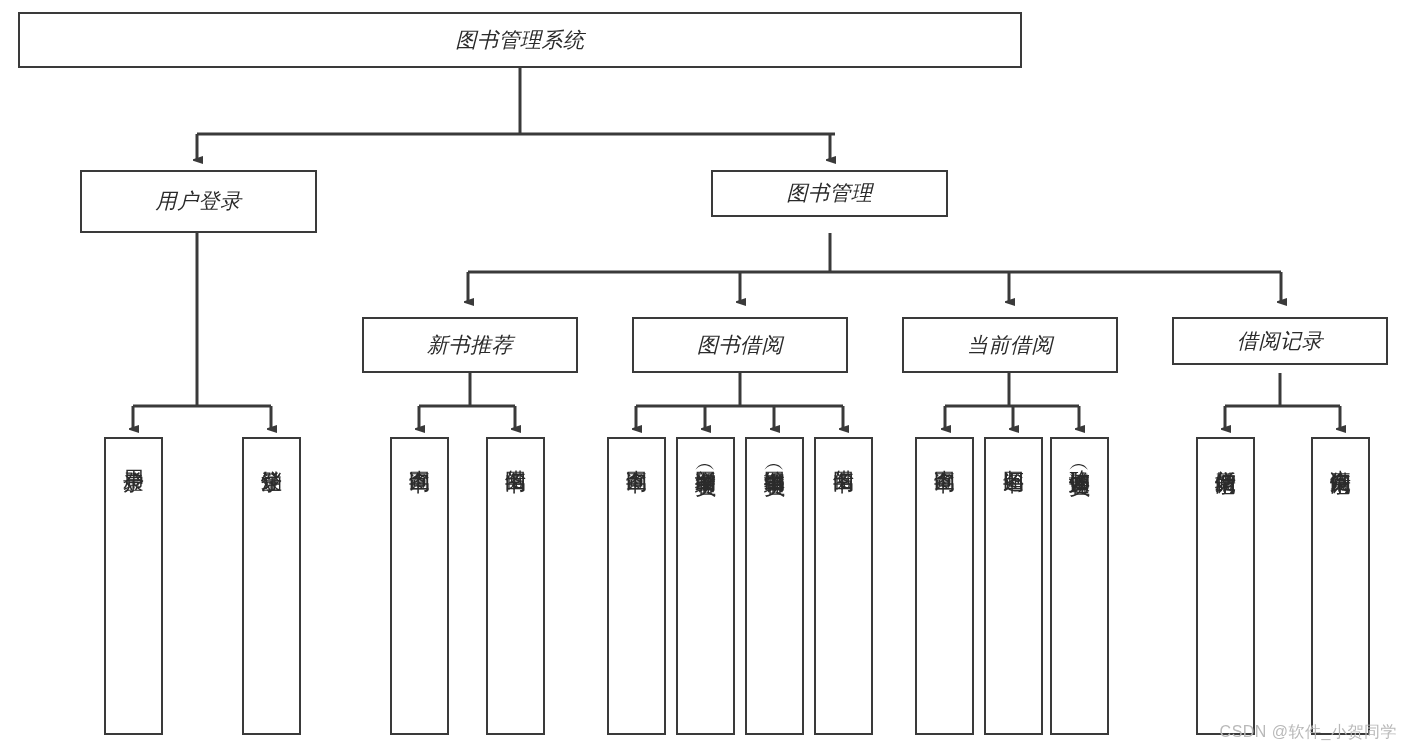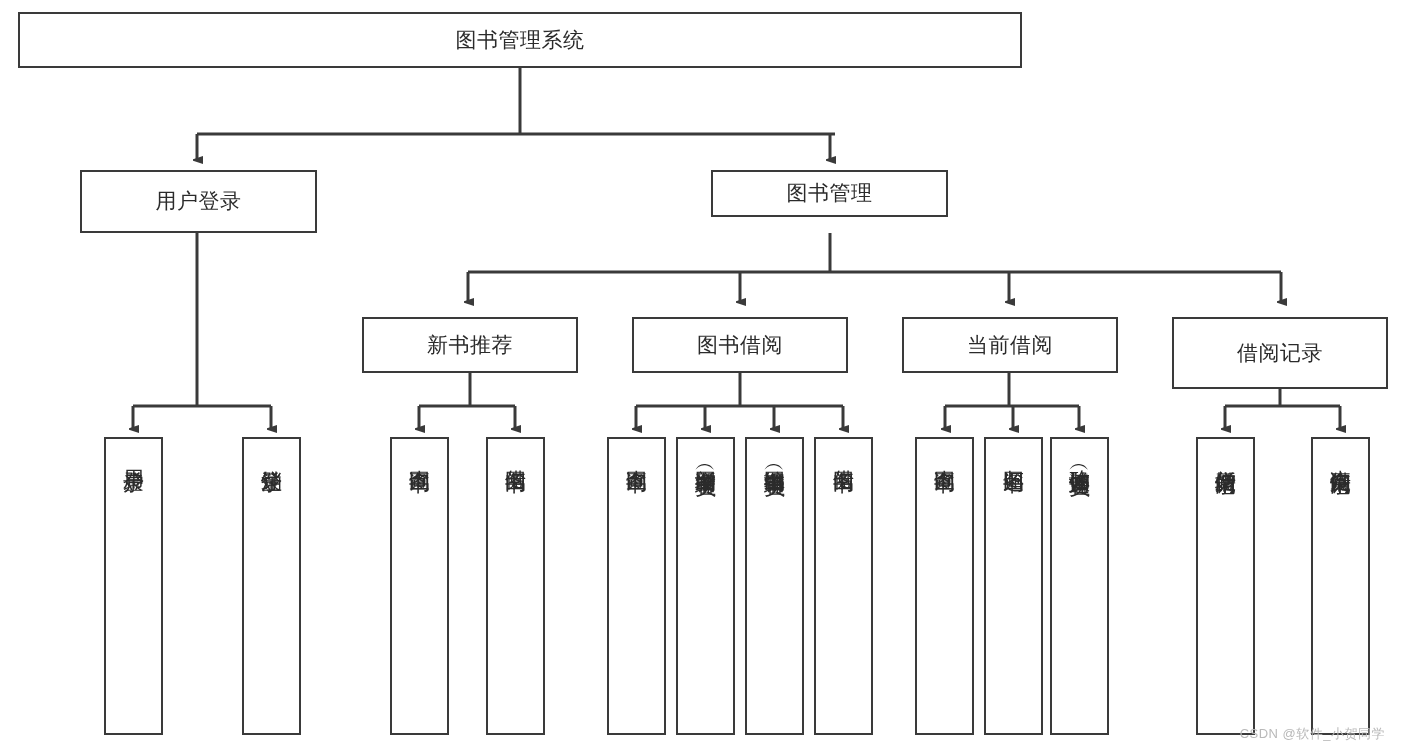--- a/index.html
+++ b/index.html
@@ -39,20 +39,21 @@
     display: block;
     text-align: center;
     line-height: 1.18;
     color: #2b2b2b;
     font-weight: 400;
   }
   
   .node.h-node .label {
     font-size: 21px;
     letter-spacing: 0.5px;
+    font-style: italic;
   }
   .node.root .label {
     font-size: 21px;
   }
   
   .node.v-node {
     padding: 6px 0;
     align-items: flex-start;
     justify-content: center;
   }
@@ -60,23 +61,23 @@
     writing-mode: vertical-rl;
     text-orientation: upright;
     font-size: 21px;
     line-height: 1.05;
     letter-spacing: 1px;
     white-space: nowrap;
     margin-top: 8px;
   }
   .watermark {
     position: absolute;
-    right: 20px;
+    right: 8px;
     bottom: 4px;
-    font-size: 13px;
+    font-size: 16px;
     color: #b9b9b9;
     letter-spacing: 0.5px;
     white-space: nowrap;
     user-select: none;
   }
 </style>
 </head>
 <body>
 
 <div id="canvas">
@@ -148,21 +149,21 @@
   </div>
 
   <div class="node h-node" style="left:362px; top:317px; width:216px; height:56px;">
     <span class="label">新书推荐</span>
   </div>
 
   <div class="node h-node" style="left:902px; top:317px; width:216px; height:56px;">
     <span class="label">当前借阅</span>
   </div>
 
-  <div class="node h-node" style="left:1172px; top:317px; width:216px; height:72px;">
+  <div class="node h-node" style="left:1172px; top:317px; width:216px; height:48px;">
     <span class="label">借阅记录</span>
   </div>
 
   <div class="node v-node" style="left:104px; top:437px; width:59px; height:298px;">
     <span class="label">用户登录</span>
   </div>
 
   <div class="node v-node" style="left:242px; top:437px; width:59px; height:298px;">
     <span class="label">注销登录</span>
   </div>

